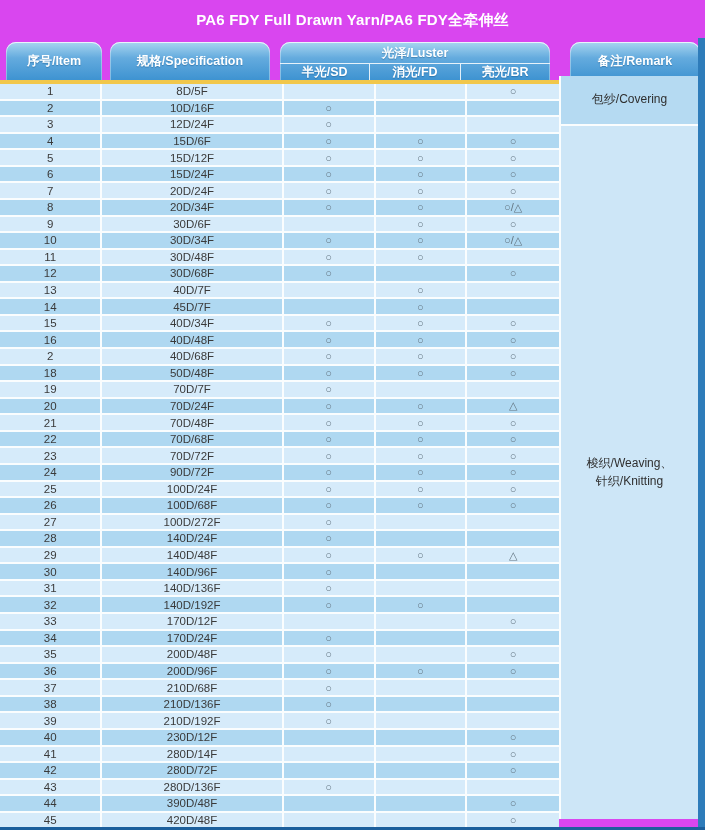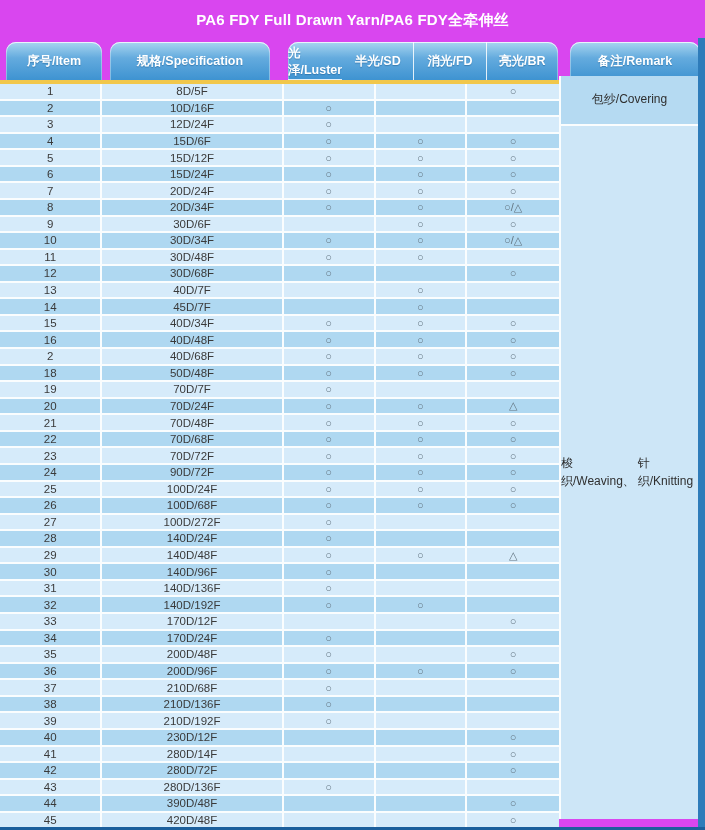--- a/index.html
+++ b/index.html
@@ -21,21 +21,21 @@
     border-radius:10px 10px 0 0;
     box-shadow: inset 0 1px 0 rgba(255,255,255,.75),
                 inset 1px 0 0 rgba(255,255,255,.35),
                 inset -1px 0 0 rgba(255,255,255,.35);
     color:#fff; font-weight:bold; font-size:12.5px;
     text-shadow:0 1px 1px rgba(0,60,110,.35);
   }
   .tab.simple { display:flex; align-items:center; justify-content:center; }
   #tab-item   { left:6px;   width:96px; }
   #tab-spec   { left:110px; width:160px; }
-  #tab-luster { left:288px; width:270px; display:flex; }
+  #tab-luster { left:280px; width:270px; display:flex; flex-direction:column; }
   #tab-remark { left:570px; width:130px; }
   .luster-top {
     flex:0 0 19px; display:flex; align-items:center; justify-content:center;
     padding-top:2px; border-bottom:1px solid rgba(255,255,255,.85);
   }
   .luster-sub { flex:1; display:flex; }
   .luster-sub > div { flex:1; display:flex; align-items:center; justify-content:center; }
   .luster-sub > div + div { border-left:1px solid rgba(255,255,255,.85); }
 
   .accent-line { position:absolute; top:80px; left:0; width:100%; height:4px; background:#f1c74b; }
@@ -65,21 +65,21 @@
     box-sizing:border-box; border-left:2px solid #fafdfe;
     display:flex; flex-direction:column;
   }
   .remark-cell-1 {
     flex:0 0 49.5px; box-sizing:border-box; border-bottom:2px solid #fafdfe;
     background:#b5daf2; display:flex; align-items:center; justify-content:center;
     font-size:12px; color:#2f2f2f;
   }
   .remark-cell-2 {
     flex:1; background:#cde6f7;
-    display:flex; align-items:center; justify-content:center;
+    display:flex; flex-direction:column; align-items:center; justify-content:center;
     font-size:12px; color:#2f2f2f; line-height:1.55;
   }
   .right-strip  { position:absolute; top:38px; right:0; width:7px; height:792px; background:#2e7cba; }
   .bottom-strip { position:absolute; bottom:0; left:0; width:100%; height:3px; background:#1c5f9c; }
 </style>
 </head>
 <body>
 
 <div class="page">
 

